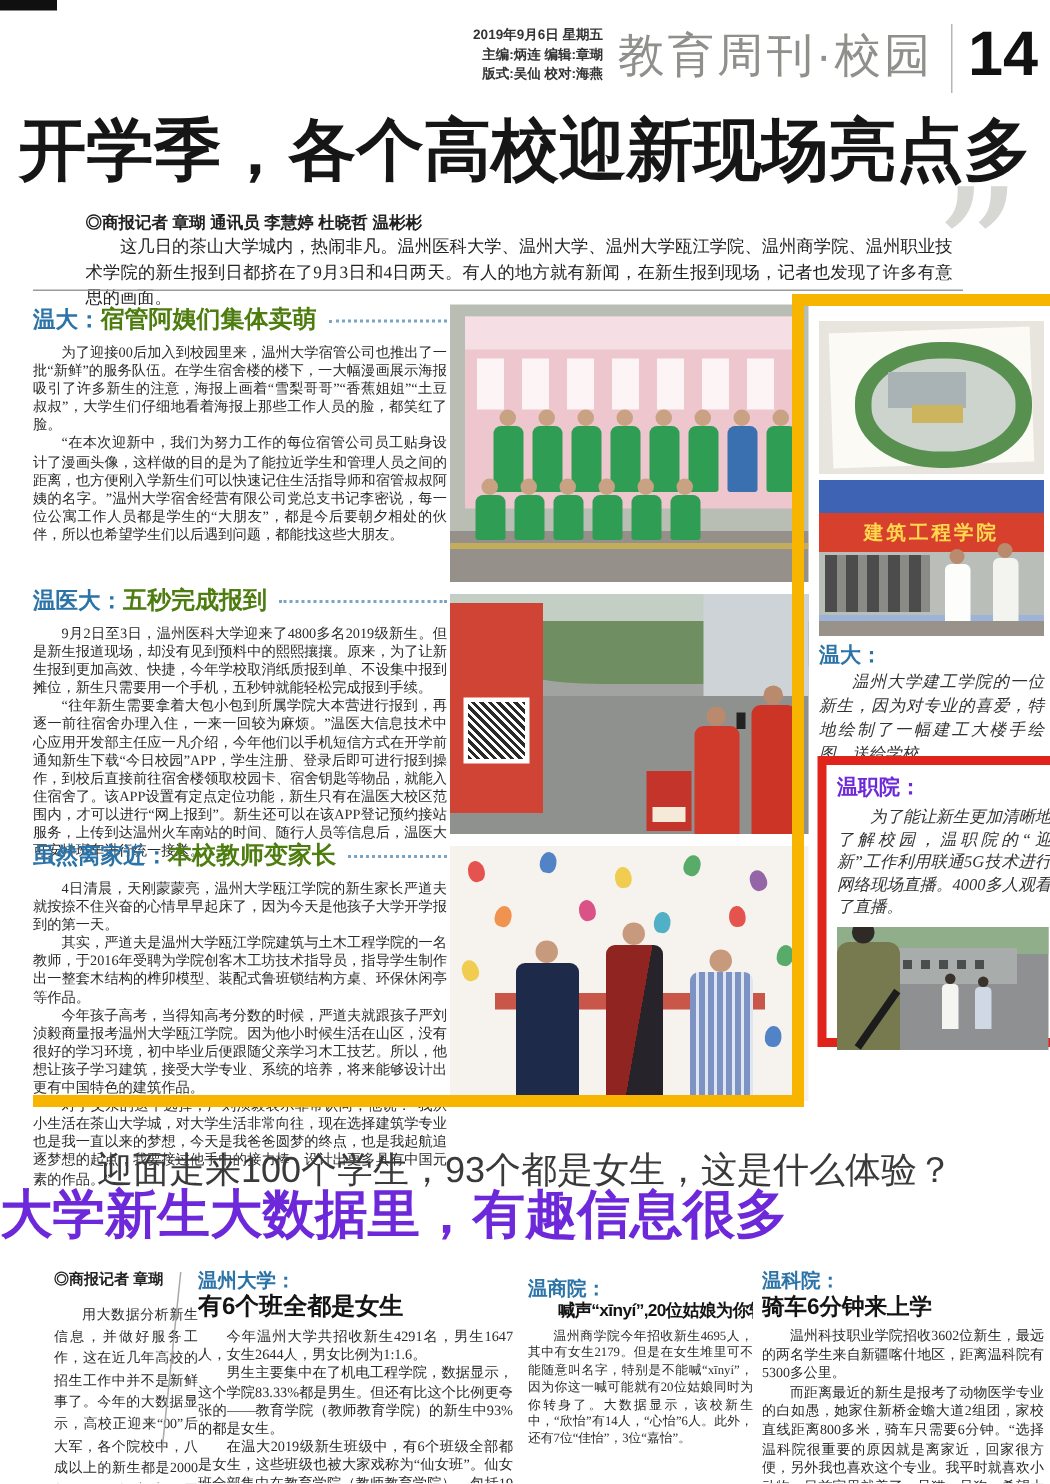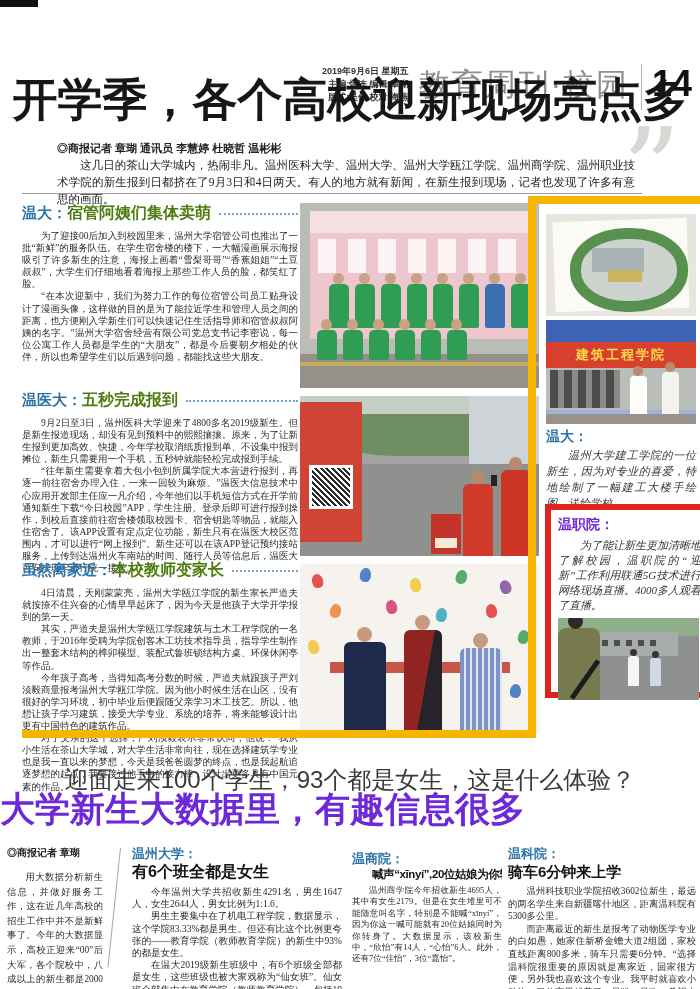--- a/index.html
+++ b/index.html
@@ -1,24 +1,24 @@
 <!DOCTYPE html>
 <html><head>
 <meta charset="utf-8">
 <style>
   html,body{margin:0;padding:0;background:#fff;}
   .page{position:relative;width:700px;height:989px;background:#fff;overflow:hidden;
         font-family:"Liberation Sans",sans-serif;color:#222;}
   
   .corner-mark{position:absolute;left:0;top:0;width:38px;height:7px;background:#101010;}
-  .mast{position:absolute;top:14px;right:8px;display:flex;align-items:flex-start;margin-top:48px;}
+  .mast{position:absolute;top:14px;right:8px;display:flex;align-items:flex-start;}
   .mast-meta{text-align:right;font-size:9px;line-height:13px;font-weight:bold;color:#333;margin-top:3px;}
   .mast-title{font-size:31px;color:#8f8f8b;margin:2px 12px 0 10px;letter-spacing:2px;white-space:nowrap;}
   .mast-divider{width:1px;height:46px;background:#b5b5b2;margin:2px 10px 0 0;}
-  .mast-page{font-size:36px;line-height:44px;font-weight:bold;color:#111;}
+  .mast-page{font-size:42px;line-height:44px;font-weight:bold;color:#111;}
   
   .headline{position:absolute;top:70px;left:0;width:700px;text-align:center;
             font-size:45px;font-weight:bold;color:#161616;}
   .byline{position:absolute;top:141px;left:57px;font-size:11px;font-weight:bold;color:#222;}
   .intro{position:absolute;top:157px;left:57px;width:578px;font-size:11.5px;line-height:17px;
          color:#222;text-indent:2em;text-align:justify;font-family:"Liberation Serif",serif;}
   .quote-mark{position:absolute;top:112px;left:622px;font-size:115px;line-height:1;
               color:#d7d7d3;font-family:"DejaVu Serif",serif;}
   .intro-rule{position:absolute;top:193px;left:22px;width:620px;height:1px;background:#9a9a9a;}
   
@@ -111,21 +111,21 @@
   #sideph3 .cam{position:absolute;left:0;bottom:0;width:42px;height:72px;background:#77794f;border-radius:8px 8px 0 0;}
   #sideph3 .cam::before{content:"";position:absolute;top:-14px;left:10px;width:15px;height:15px;border-radius:50%;background:#2f2a26;}
   #sideph3 .strap{position:absolute;left:4px;bottom:18px;width:46px;height:5px;background:#1c1c1c;transform:rotate(-55deg);}
   #sideph3 .m1{position:absolute;left:70px;bottom:14px;width:11px;height:30px;background:#f5f5f2;border-radius:3px 3px 0 0;}
   #sideph3 .m2{position:absolute;left:92px;bottom:14px;width:11px;height:28px;background:#cfd8e4;border-radius:3px 3px 0 0;}
   #sideph3 .m1::before,#sideph3 .m2::before{content:"";position:absolute;top:-7px;left:2px;width:7px;height:7px;border-radius:50%;background:#3a332c;}
   
   .kicker{position:absolute;top:764px;left:0;width:700px;text-align:center;font-size:24px;color:#3a3a3a;}
   .headline2{position:absolute;top:786px;left:0;width:700px;text-align:left;font-size:35px;font-weight:bold;color:#6d28d9;}
   .bcol{position:absolute;top:846px;height:143px;overflow:hidden;}
-  #bcol1{left:7px;width:96px;}
+  #bcol1{left:36px;width:96px;}
   #bcol1 .bl{font-size:10px;font-weight:bold;color:#222;margin-bottom:10px;}
   #bcol1 p{margin:0;font-size:9.3px;line-height:14.6px;text-indent:2em;text-align:justify;
        color:#2a2a2a;font-family:"Liberation Serif",serif;}
   .slash{position:absolute;left:120px;top:848px;width:1px;height:120px;background:#a8a8a8;
        transform:rotate(6deg);transform-origin:top;}
   .btag{font-size:13px;font-weight:bold;color:#2c74a8;line-height:16px;}
   .btitle{font-weight:bold;color:#141414;}
   .bbody p{margin:0;text-indent:2em;text-align:justify;color:#2a2a2a;font-family:"Liberation Serif",serif;}
   #bcol2{left:132px;width:210px;}
   #bcol2 .btitle{font-size:16px;line-height:20px;margin-bottom:4px;}

